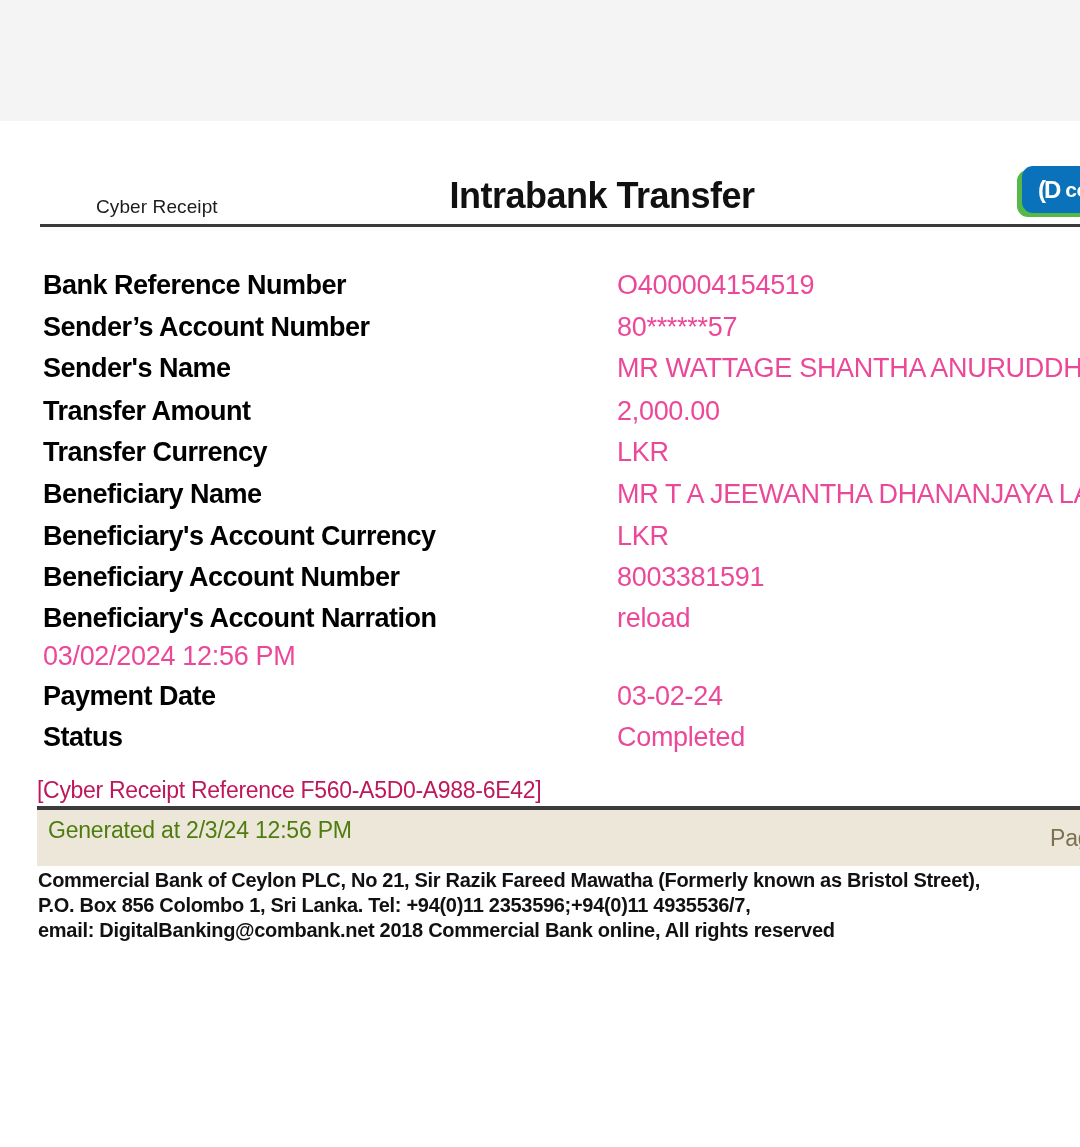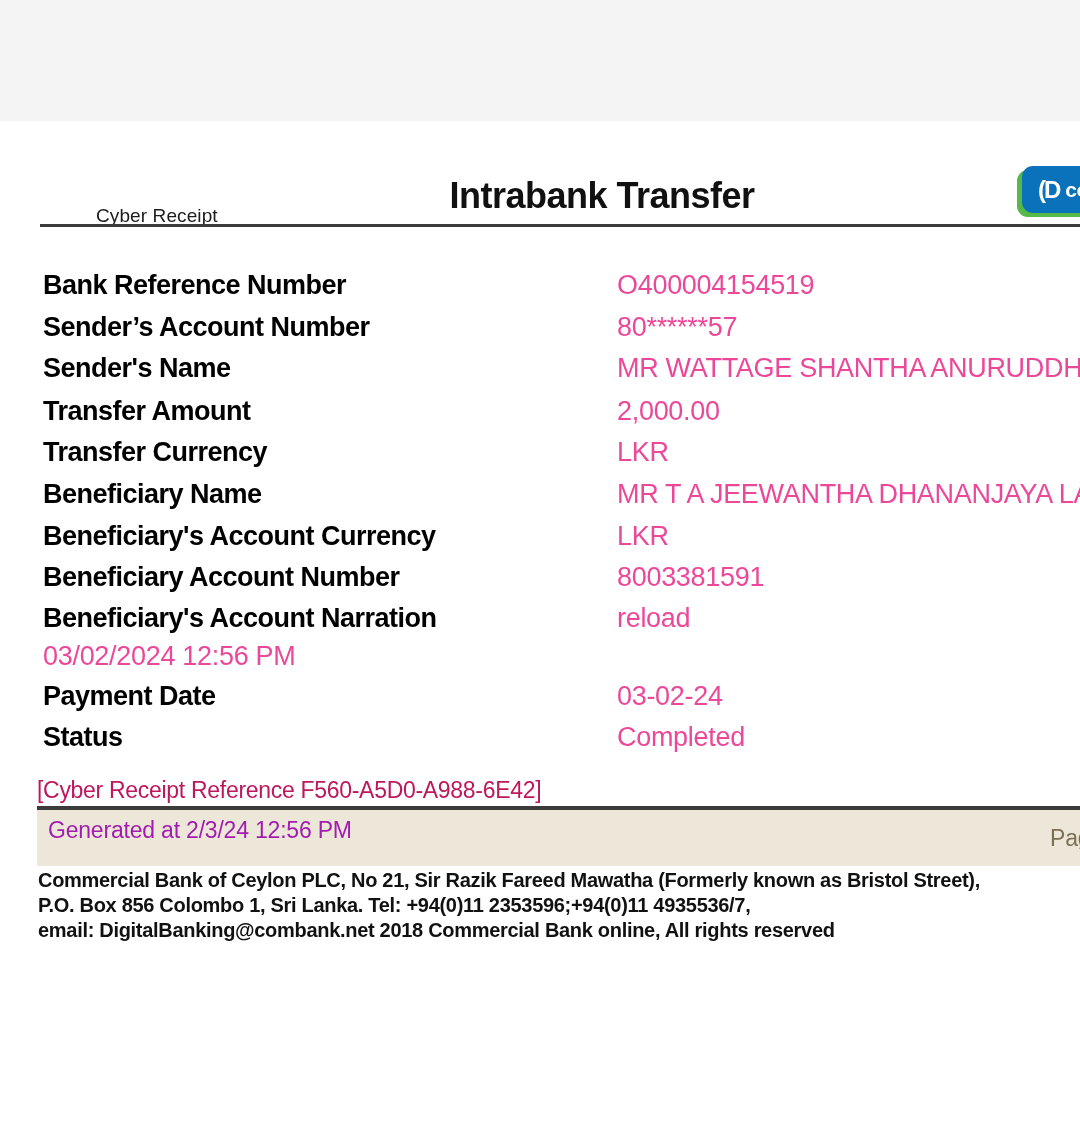--- a/index.html
+++ b/index.html
@@ -11,21 +11,21 @@
   }
   #viewport { position: relative; width: 1080px; height: 1147px; overflow: hidden; }
   #doc { position: absolute; left: 0; top: 0; width: 1204px; height: 1147px; background: #ffffff; }
 
   .top-band {
     position: absolute; left: 0; top: 0; width: 1204px; height: 121px;
     background: #f4f4f4;
   }
 
   .doc-type {
-    position: absolute; left: 96px; top: 203px;
+    position: absolute; left: 96px; top: 194px;
     font-size: 19px; color: #1c1c1c; line-height: 26px;
     letter-spacing: 0.1px;
   }
   .doc-title {
     position: absolute; left: 0; top: 174px; width: 1204px;
     text-align: center;
     font-size: 36px; font-weight: bold; color: #111111;
     letter-spacing: -0.5px; line-height: 44px;
   }
 
@@ -70,21 +70,21 @@
     position: absolute; left: 37px; top: 806px; width: 1167px; height: 4px;
     background: #3b3b3b;
   }
   .status-bar {
     position: absolute; left: 37px; top: 810px; width: 1167px; height: 56px;
     background: #ece7d8;
   }
   .generated-text {
     position: absolute; left: 11px; top: 0; height: 40px;
     display: flex; align-items: center;
-    font-size: 23px; color: #a21caf; letter-spacing: -0.2px; white-space: nowrap;
+    font-size: 23px; color: #4d7c0f; letter-spacing: -0.2px; white-space: nowrap;
   }
   .page-text {
     position: absolute; left: 1013px; top: 0; height: 56px;
     display: flex; align-items: center;
     font-size: 23px; color: #7b7052; letter-spacing: -0.2px; white-space: nowrap;
   }
 
   .footer {
     position: absolute; left: 38px; top: 868px; width: 1160px;
     font-size: 20px; font-weight: bold; color: #111111;

